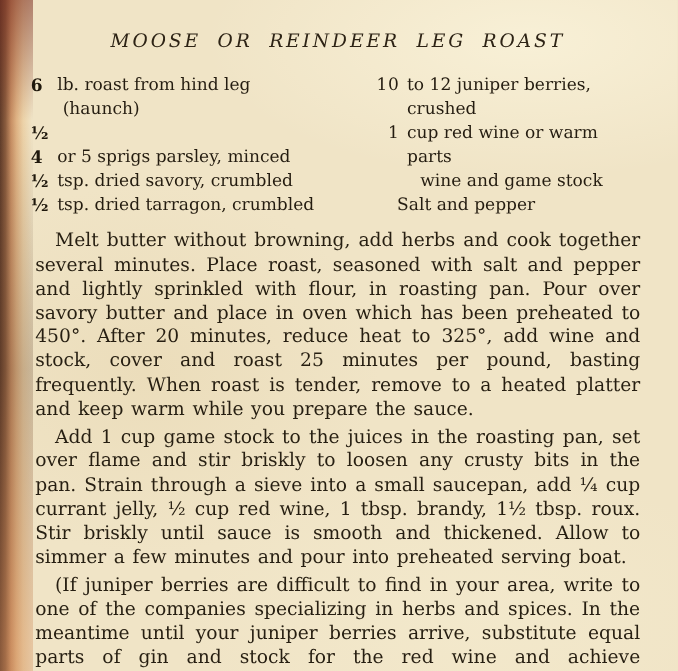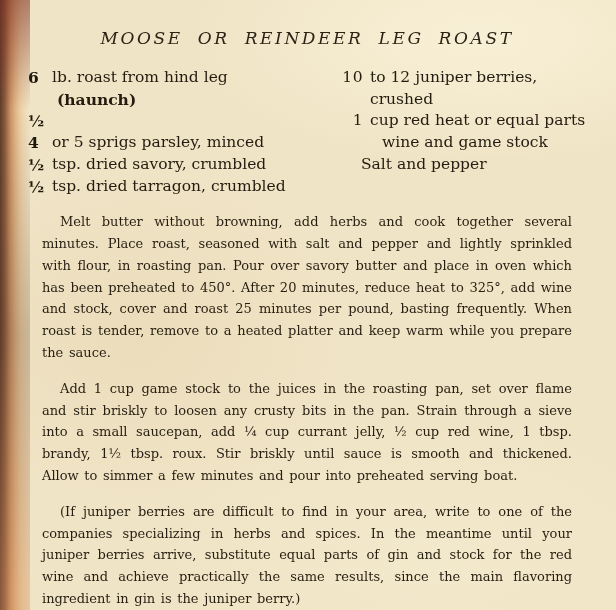--- a/index.html
+++ b/index.html
@@ -53,27 +53,27 @@
   .col-right { width: 266px; flex: none; }
   .ing-row { display: flex; }
   .qty {
     flex: none;
     width: 17px;
     letter-spacing: .5px;
   }
   .col-left .qty { font-weight: bold; color: #1f180c; }
   .col-right .qty { width: 23px; text-align: right; font-weight: normal; margin-left: 20px; }
   .ing-text { padding-left: 7px; }
-  .cont-1 { padding-left: 29px; font-weight: bold; }   
+  .cont-1 { padding-left: 29px; }   
   .cont-2 { padding-left: 62px; }   
   .no-qty { padding-left: 41px; }   
   .body-text { margin-top: 12px; }
   .body-text p {
-    margin: 14px;
-    font-size: 13px;
+    margin: 4px;
+    font-size: 17px;
     line-height: 21.8px;
     text-indent: 18px;
     text-align: justify;
     word-spacing: 1.5px;
     color: #261e11;
   }
 </style>
 </head>
 <body>
 
@@ -108,21 +108,21 @@
       </div>
     </div>
 
     <div class="col-right">
       <div class="ing-row">
         <span class="qty">10</span>
         <span class="ing-text">to 12 juniper berries, crushed</span>
       </div>
       <div class="ing-row">
         <span class="qty">1</span>
-        <span class="ing-text">cup red heat or equal parts</span>
+        <span class="ing-text">cup red wine or warm parts</span>
       </div>
       <div class="cont-2">wine and game stock</div>
       <div class="no-qty">Salt and pepper</div>
     </div>
 
   </div>
 
   <div class="body-text">
     <p>Melt butter without browning, add herbs and cook together several minutes.  Place roast, seasoned with salt and pepper and lightly sprinkled with flour, in roasting pan.  Pour over savory butter and place in oven which has been preheated to 450°.  After 20 minutes, reduce heat to 325°, add wine and stock, cover and roast 25 minutes per pound, basting frequently.  When roast is tender, remove to a heated platter and keep warm while you prepare the sauce.</p>
     <p>Add 1 cup game stock to the juices in the roasting pan, set over flame and stir briskly to loosen any crusty bits in the pan.  Strain through a sieve into a small saucepan, add ¼ cup currant jelly, ½ cup red wine, 1 tbsp. brandy, 1½ tbsp. roux.  Stir briskly until sauce is smooth and thickened.  Allow to simmer a few minutes and pour into preheated serving boat.</p>

